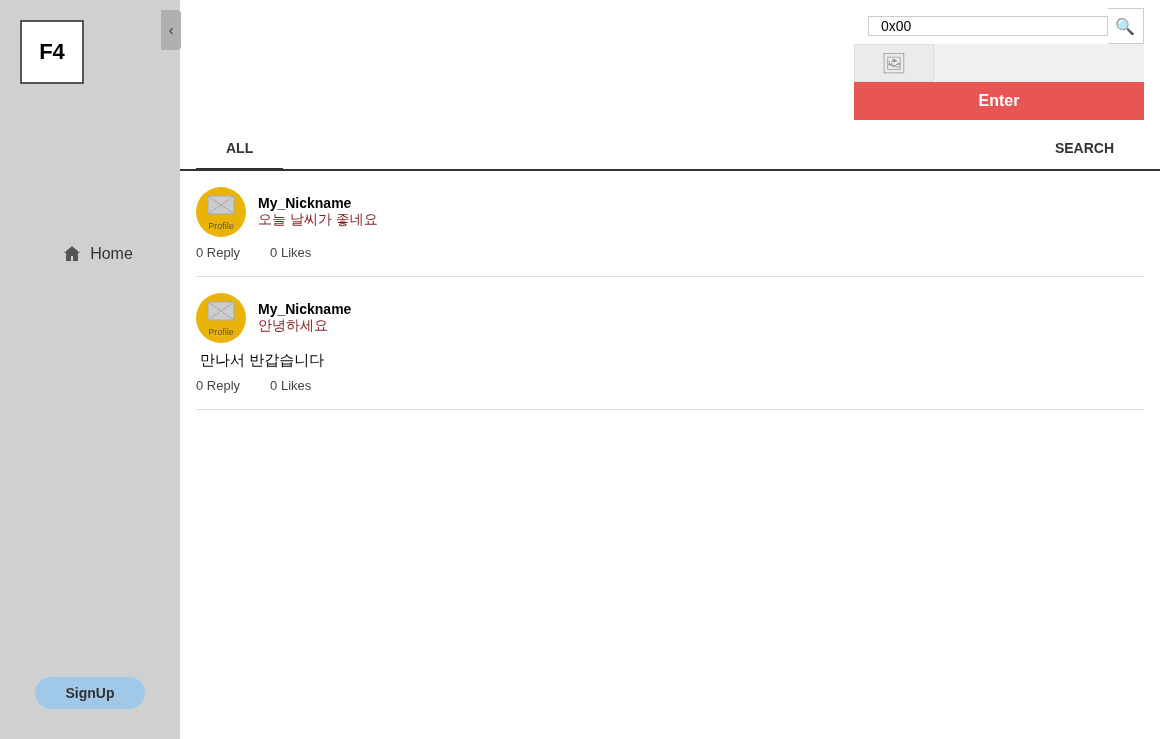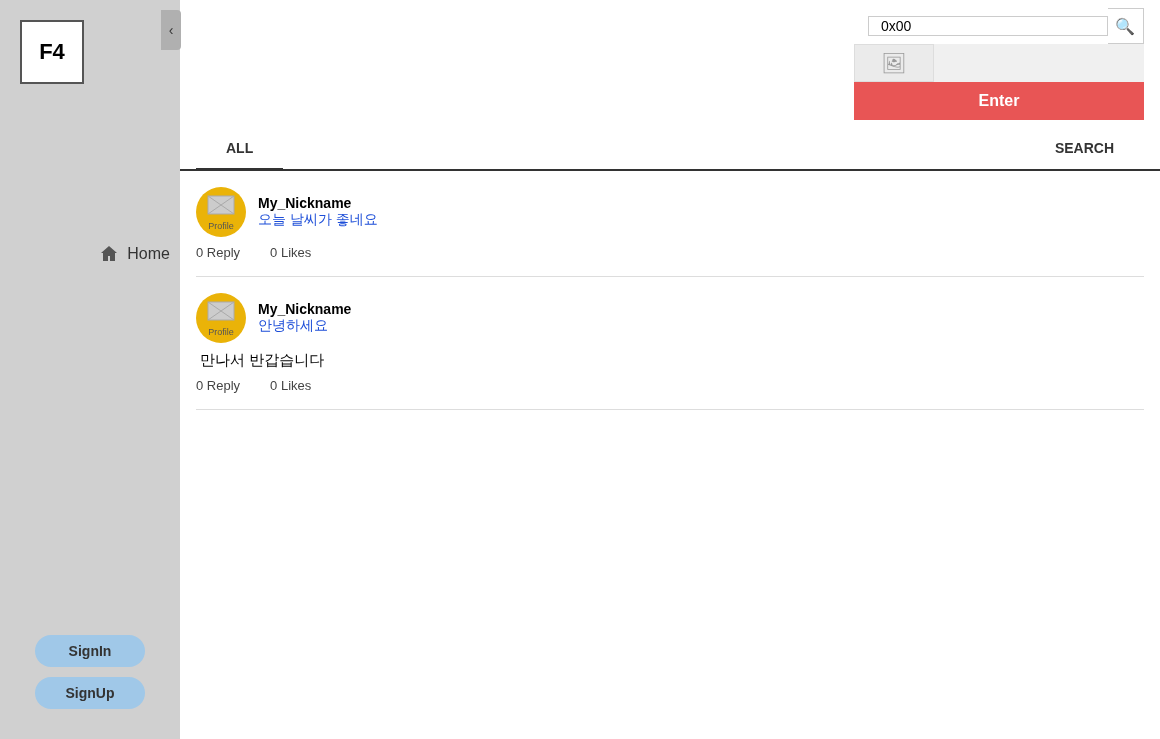--- a/index.html
+++ b/index.html
@@ -40,21 +40,21 @@
       margin-bottom: 20px;
       align-self: flex-start;
       margin-left: 10px;
     }
 
     .sidebar-nav {
       margin-top: 140px;
       width: 100%;
       display: flex;
       flex-direction: column;
-      align-items: flex-end;
+      align-items: center;
       padding-left: 15px;
     }
 
     .home-item {
       display: flex;
       align-items: center;
       gap: 8px;
       cursor: pointer;
       font-size: 16px;
       color: #333;
@@ -235,21 +235,21 @@
       color: #666;
     }
 
     .post-nickname {
       font-size: 14px;
       font-weight: bold;
     }
 
     .post-summary {
       font-size: 14px;
-      color: #1d4ed8;
+      color: #7f1d1d;
     }
 
     .post-body {
       font-size: 15px;
       margin: 8px 0;
       padding-left: 4px;
     }
 
     .post-meta {
       display: flex;
@@ -311,23 +311,20 @@
   <div class="sidebar-nav">
     <div class="home-item">
       <svg class="home-icon" viewBox="0 0 20 20" fill="#555">
         <path d="M10 2L2 9h2v8h5v-5h2v5h5V9h2L10 2z"></path>
       </svg>
       <span>Home</span>
     </div>
   </div>
 
   <div class="sidebar-bottom">
-    <button class="btn-signin">
-      <span>SignIn</span>
-    </button>
     <button class="btn-signup">
       <span>SignUp</span>
     </button>
   </div>
 
   <div class="collapse-btn">
     <span>‹</span>
   </div>
 </div>
 

